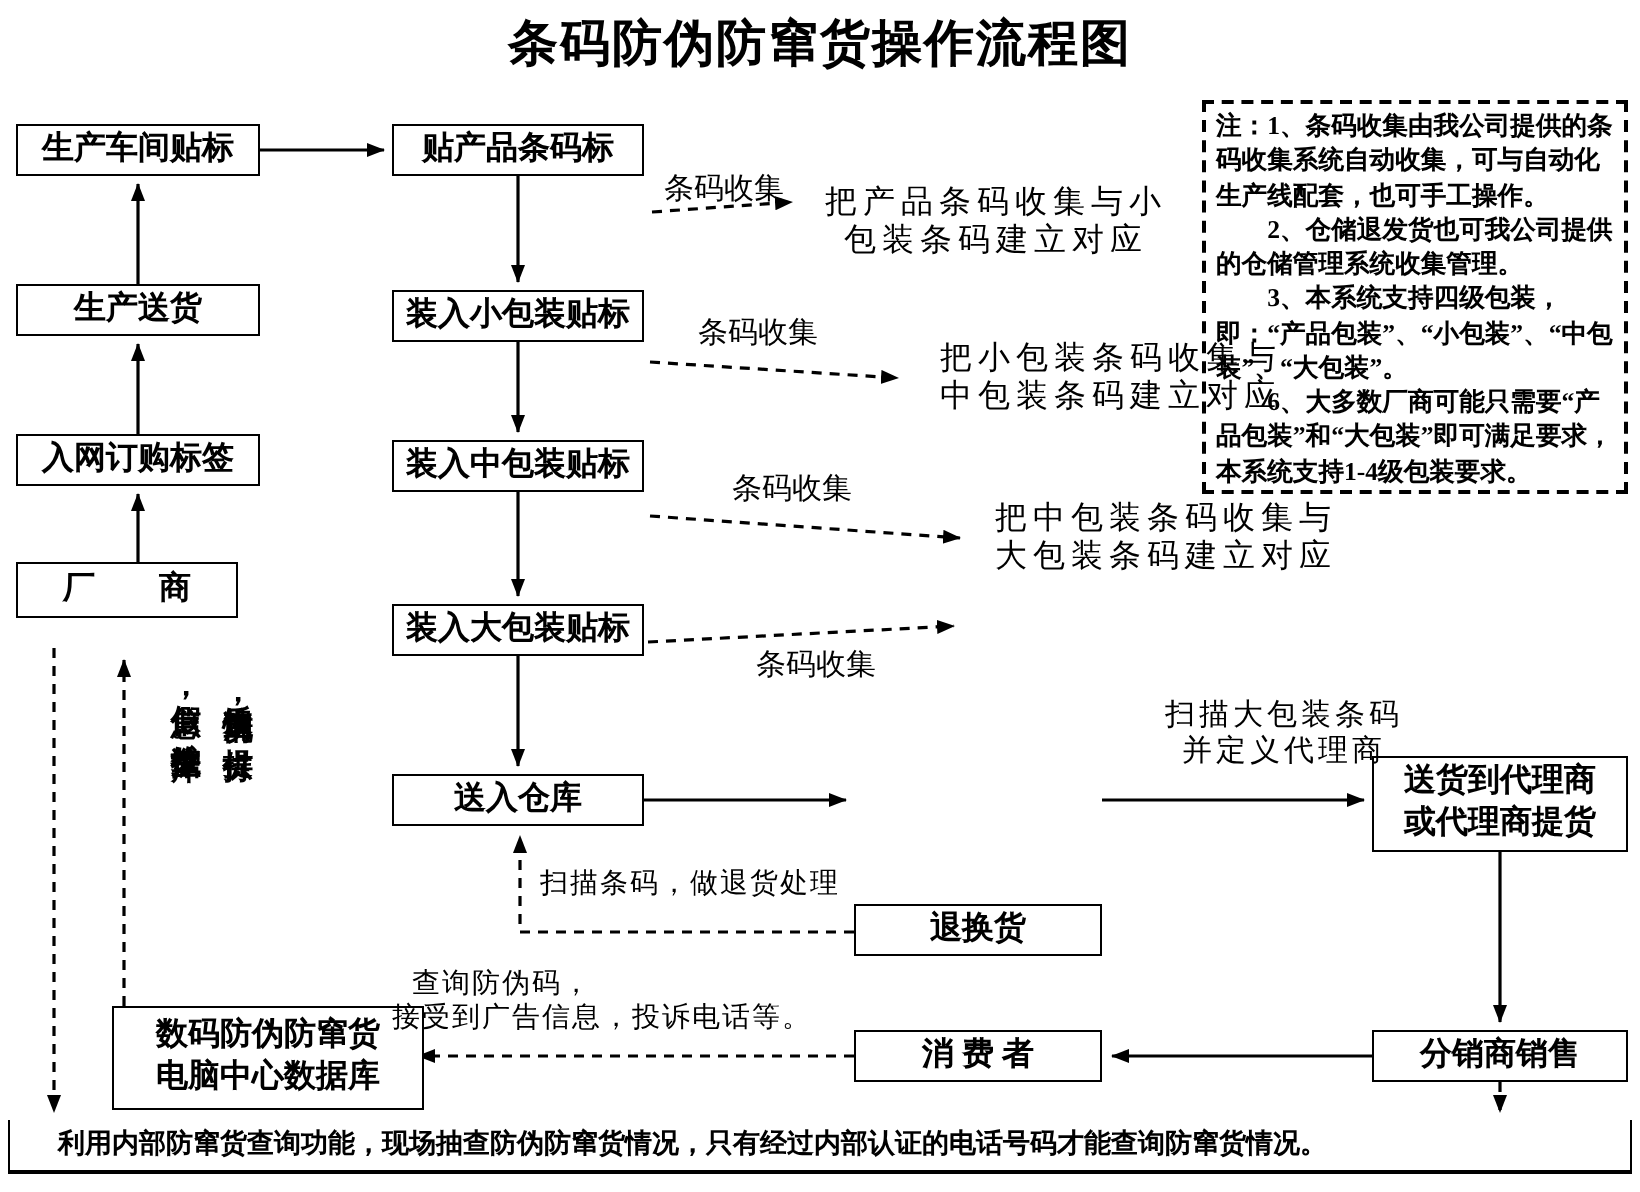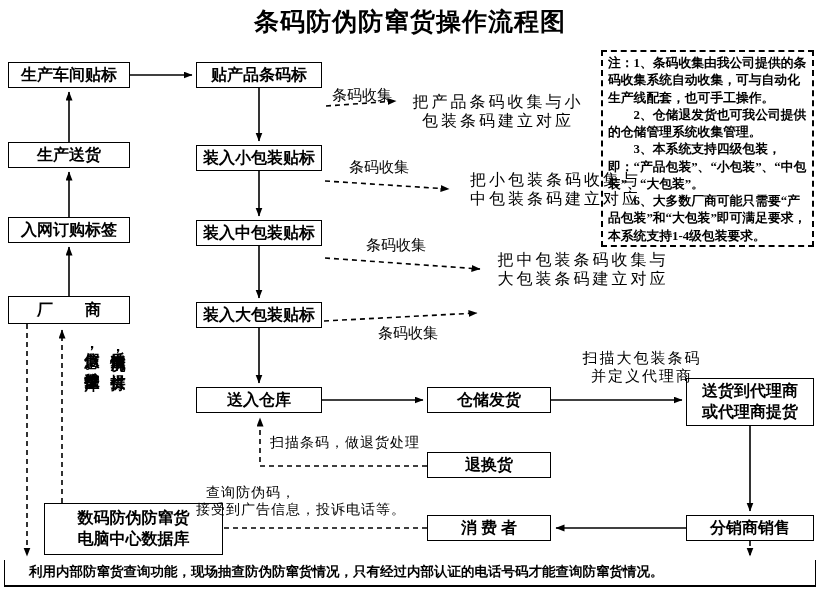--- a/index.html
+++ b/index.html
@@ -81,35 +81,34 @@
         <path d="M27 324 V556" marker-end="url(#ah)"></path>
         <path d="M62 503 V330" marker-end="url(#ah)"></path>
         <path d="M750 541 V556" marker-end="url(#ah)"></path>
       </g>
     </g>
   </svg>
 
   <div class="box" style="left:8px;top:62px;width:122px;height:26px">生产车间贴标</div>
   <div class="box" style="left:8px;top:142px;width:122px;height:26px">生产送货</div>
   <div class="box" style="left:8px;top:217px;width:122px;height:26px">入网订购标签</div>
-  <div class="box" style="left:8px;top:296px;width:122px;height:28px">厂　　商</div>
+  <div class="box" style="left:8px;top:281px;width:111px;height:28px">厂　　商</div>
 
   <div class="box" style="left:196px;top:62px;width:126px;height:26px">贴产品条码标</div>
   <div class="box" style="left:196px;top:145px;width:126px;height:26px">装入小包装贴标</div>
   <div class="box" style="left:196px;top:220px;width:126px;height:26px">装入中包装贴标</div>
   <div class="box" style="left:196px;top:302px;width:126px;height:26px">装入大包装贴标</div>
   <div class="box" style="left:196px;top:387px;width:126px;height:26px">送入仓库</div>
 
-  <div class="box" style="left:427px;top:387px;width:124px;height:26px">仓储发货</div>
   <div class="box" style="left:686px;top:378px;width:128px;height:48px">送货到代理商
 或代理商提货</div>
   <div class="box" style="left:427px;top:452px;width:124px;height:26px">退换货</div>
   <div class="box" style="left:427px;top:515px;width:124px;height:26px">消 费 者</div>
   <div class="box" style="left:686px;top:515px;width:128px;height:26px">分销商销售</div>
-  <div class="box" style="left:44px;top:503px;width:179px;height:52px">数码防伪防窜货
+  <div class="box" style="left:56px;top:503px;width:156px;height:52px">数码防伪防窜货
 电脑中心数据库</div>
 
   <div class="lbl" style="left:332px;top:86px">条码收集</div>
   <div class="lbl" style="left:349px;top:158px">条码收集</div>
   <div class="lbl" style="left:366px;top:236px">条码收集</div>
   <div class="lbl" style="left:378px;top:324px">条码收集</div>
 
   <div class="lbl center map-lbl" style="left:398px;top:92px;width:200px">把产品条码收集与小
 包装条码建立对应</div>
   <div class="lbl center map-lbl" style="left:453px;top:170px;width:205px">把小包装条码收集与

